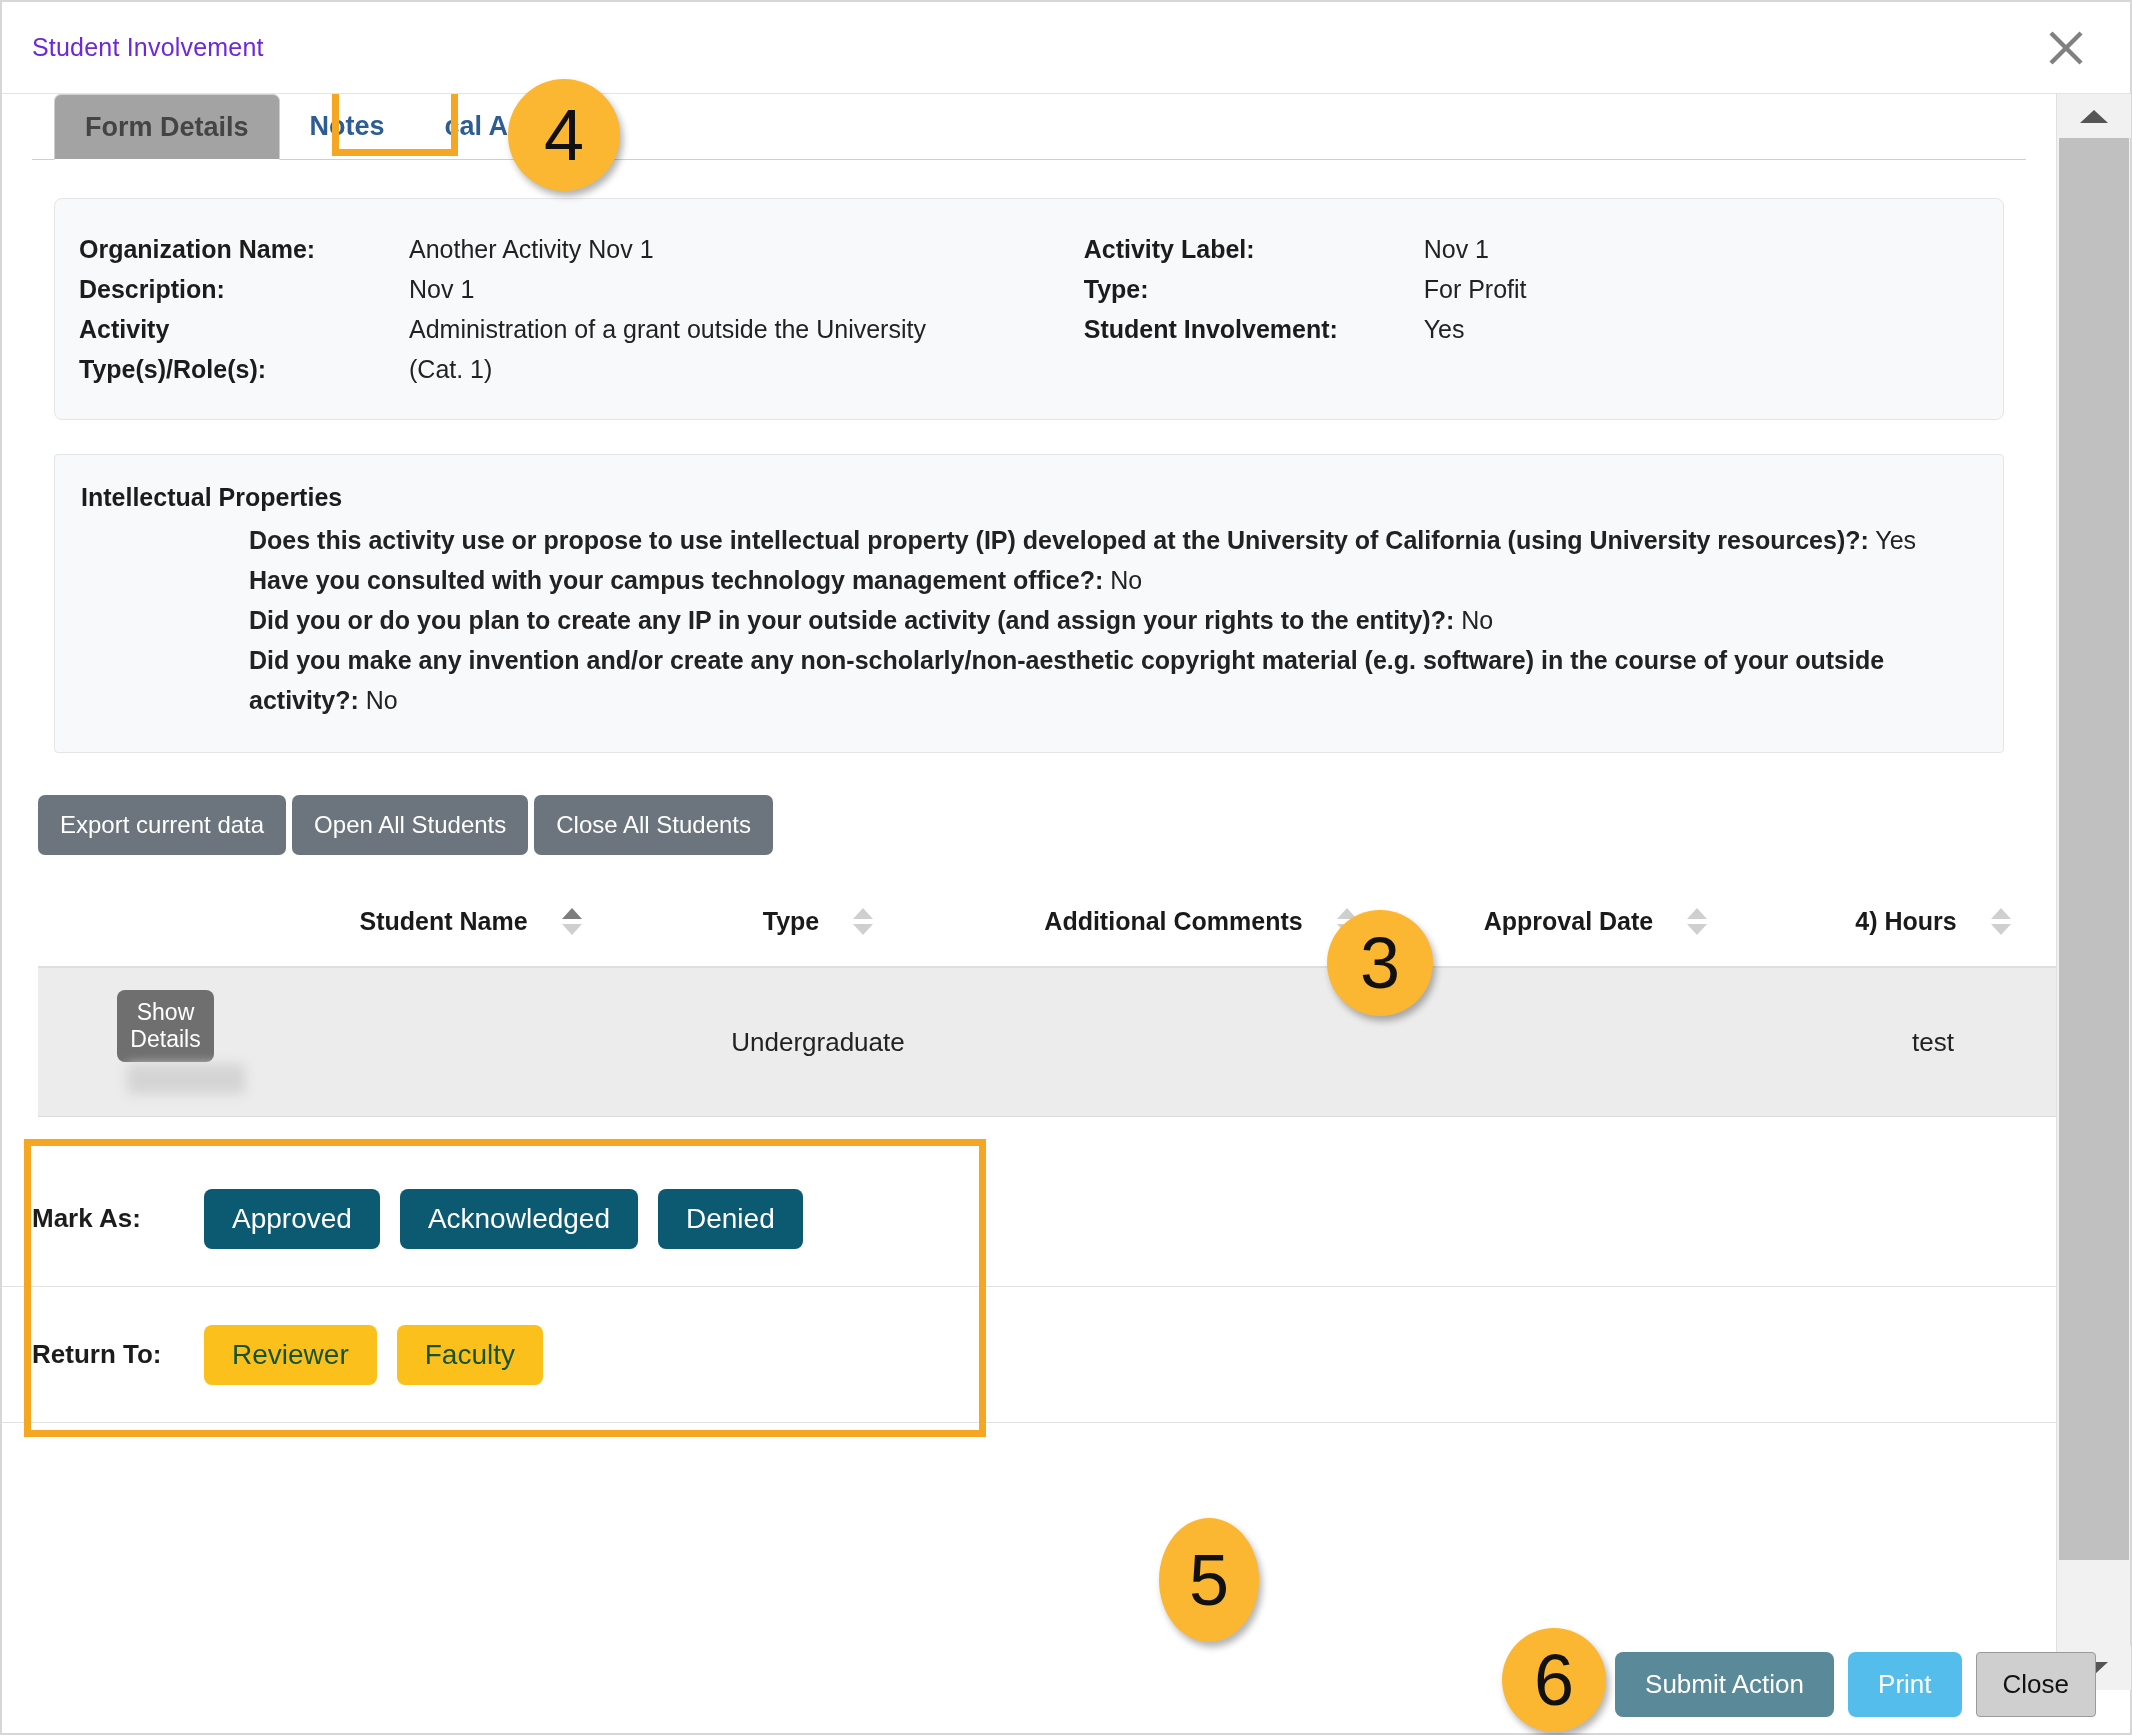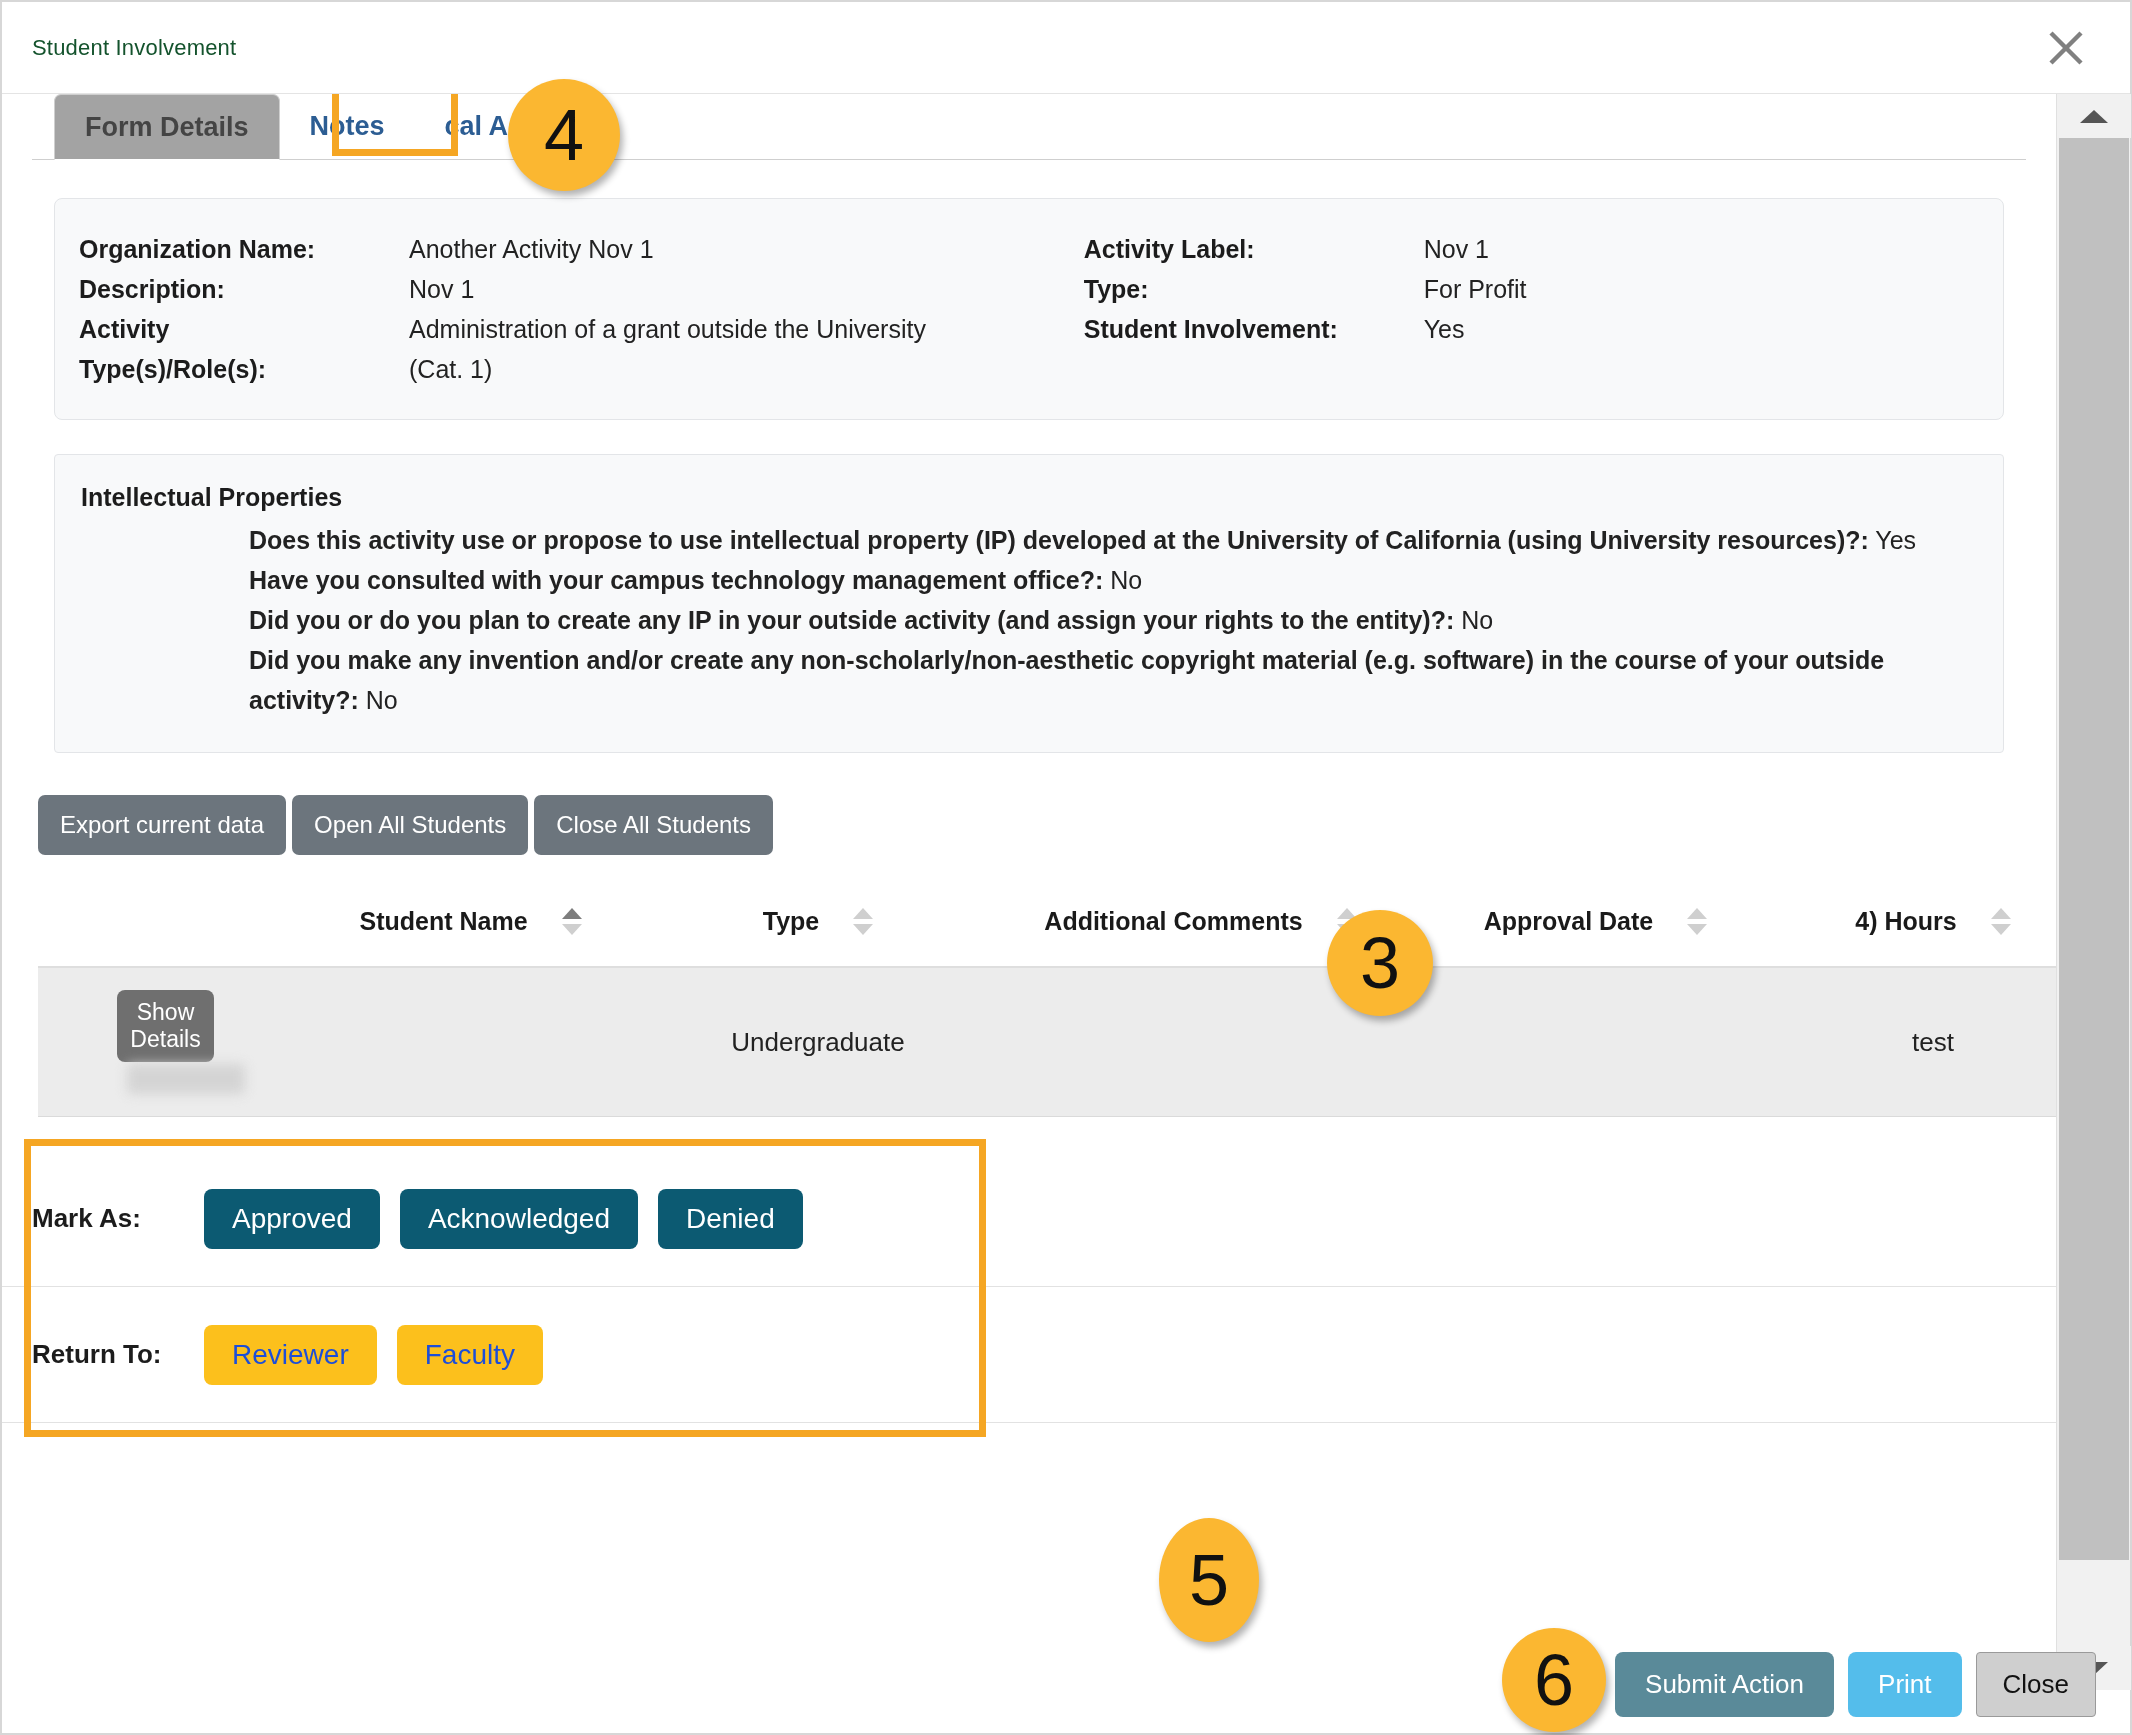--- a/index.html
+++ b/index.html
@@ -19,22 +19,22 @@
 
   
   .modal-header {
     position: relative;
     height: 92px;
     border-bottom: 1px solid #e4e4e4;
     padding: 0 0 0 30px;
     display: flex; align-items: center;
   }
   .modal-title {
-    font-size: 22px;
-    color: #14532d;
+    font-size: 25px;
+    color: #6d28d9;
     letter-spacing: .2px;
   }
   .close-x {
     position: absolute;
     right: 42px; top: 50%;
     transform: translateY(-50%);
     width: 44px; height: 44px;
     cursor: pointer;
   }
   .close-x svg { display: block; }
@@ -253,21 +253,21 @@
     font-size: 28px;
     border: none;
     border-radius: 8px;
     padding: 14px 28px;
     margin-right: 20px;
     cursor: pointer;
     font-family: "Liberation Sans", sans-serif;
   }
   .btn-amber {
     background: #fcc01c;
-    color: #1d4ed8;
+    color: #14532d;
     font-size: 28px;
     border: none;
     border-radius: 8px;
     padding: 14px 28px;
     margin-right: 20px;
     cursor: pointer;
     font-family: "Liberation Sans", sans-serif;
   }
   .decision-highlight {
     position: absolute;

